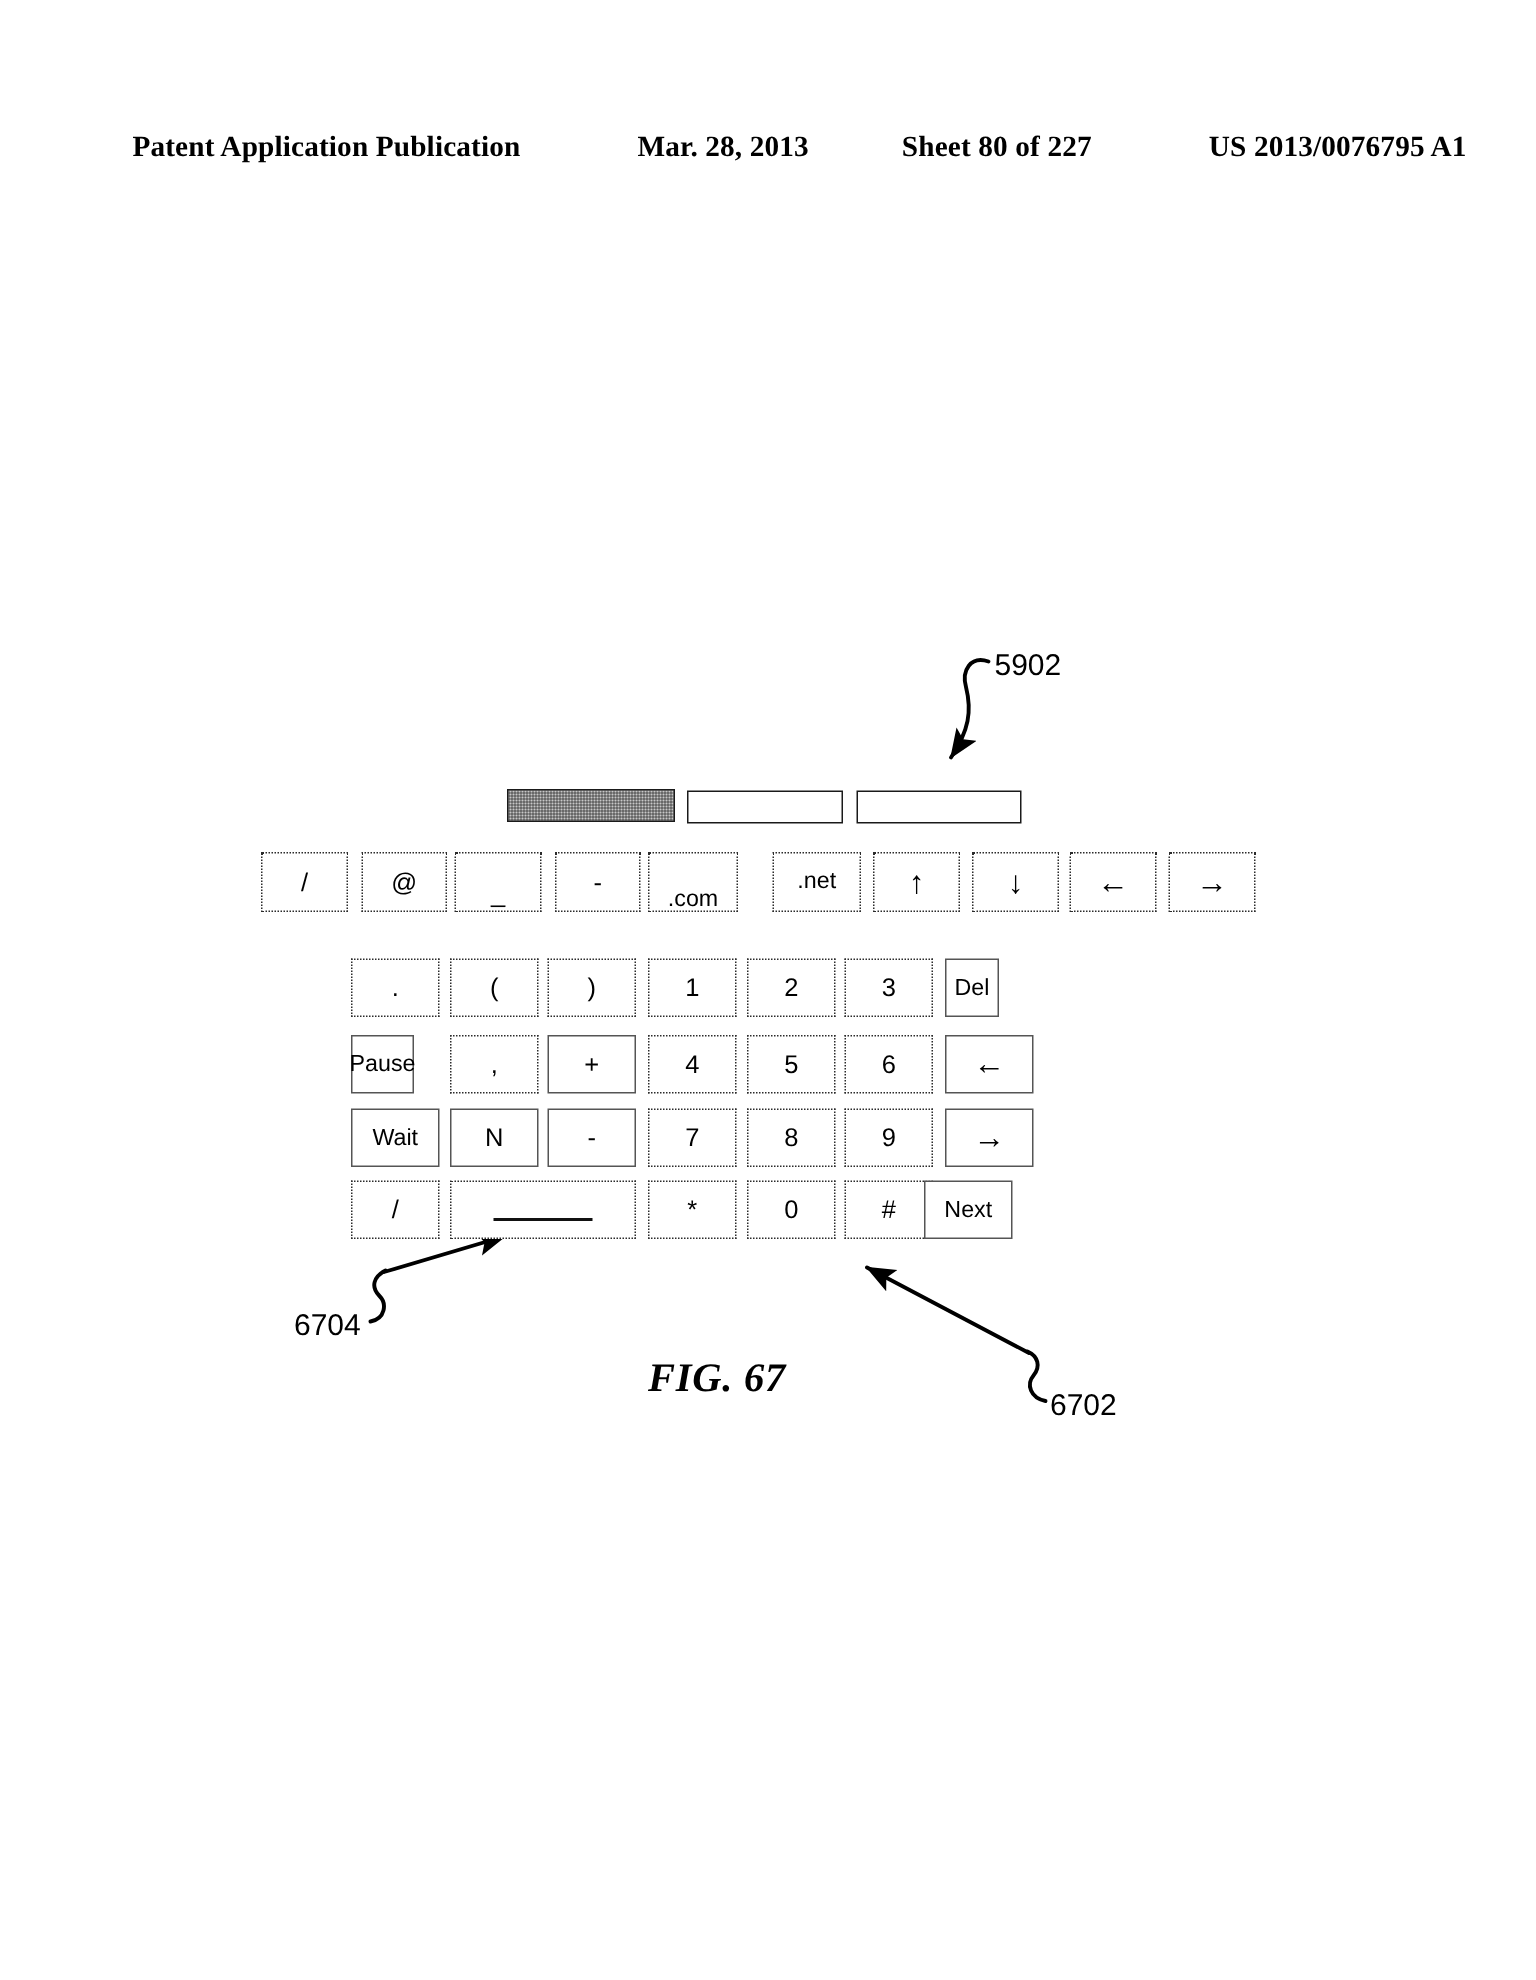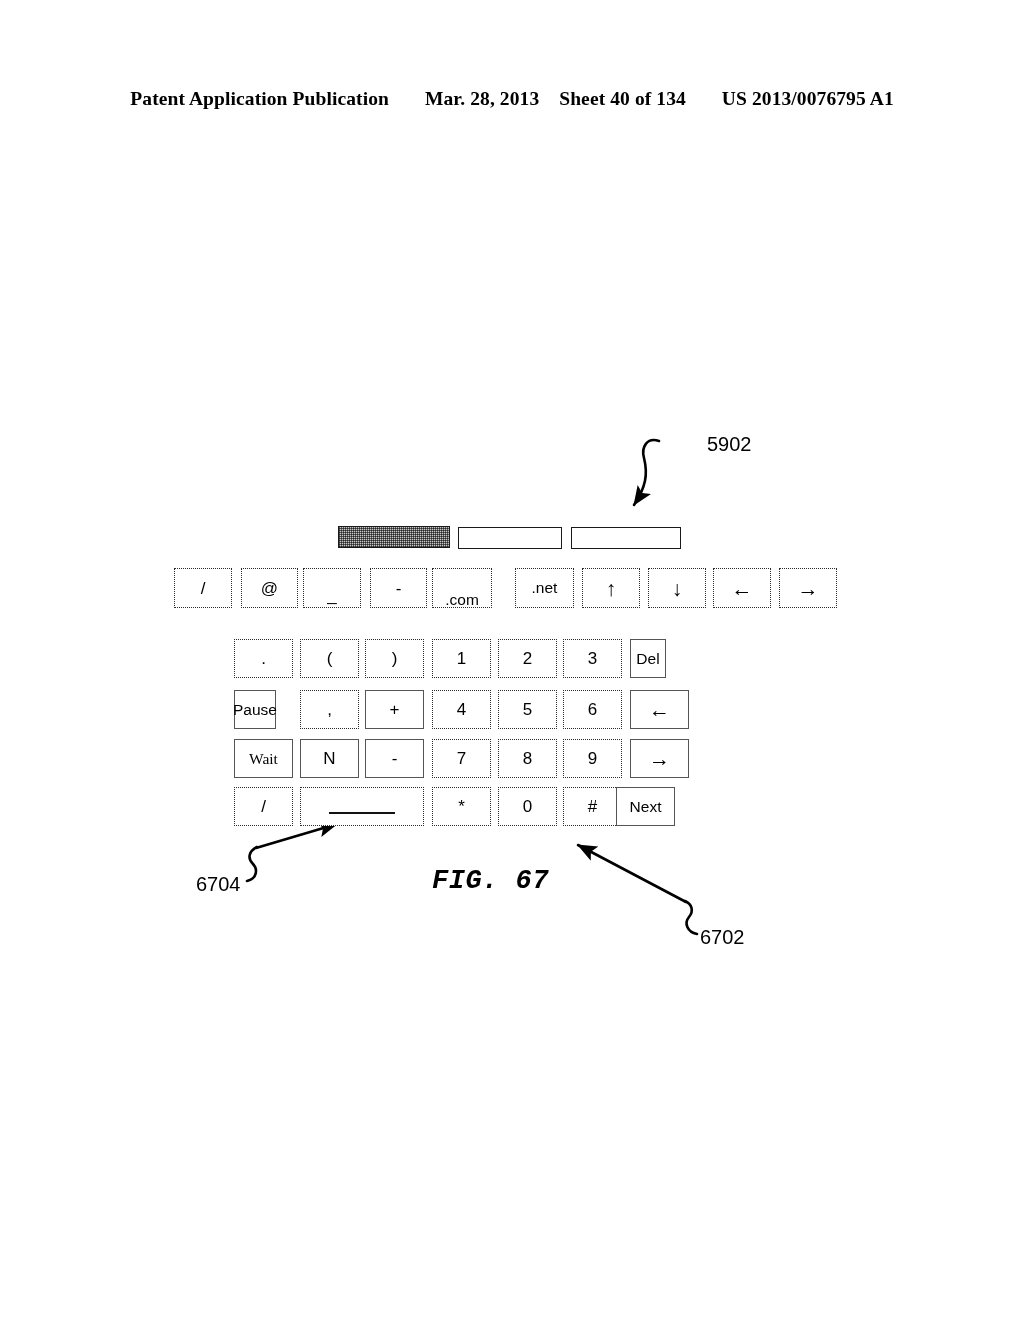--- a/index.html
+++ b/index.html
@@ -22,21 +22,21 @@
     top: 88px;
     left: 0;
     width: 1024px;
     text-align: center;
     font-family: "Liberation Serif", serif;
     font-weight: bold;
     font-size: 19.5px;
     letter-spacing: 0.1px;
     white-space: nowrap;
   }
-  .page-header .hdr-seg { display: inline-block; }
+  .page-header .hdr-seg { display: inline-block; margin-left: 42px; }
   .page-header .gap-lg { display: inline-block; width: 26px; }
   .page-header .gap-sm { display: inline-block; width: 10px; }
 
   
   #figure {
     position: absolute;
     left: 0;
     top: 0;
     width: 1024px;
     height: 1320px;
@@ -102,29 +102,29 @@
   }
 
   
   .ref-label {
     position: absolute;
     font-family: "Liberation Sans", sans-serif;
     font-size: 20px;
     color: #000000;
     white-space: nowrap;
   }
-  #ref-5902 { left: 663px; top: 433px; margin-left: 44px; }
+  #ref-5902 { left: 663px; top: 433px; }
   #ref-6704 { left: 196px; top: 873px; }
   #ref-6702 { left: 700px; top: 926px; }
 
   .fig-caption {
     position: absolute;
     left: 432px;
-    top: 866px;
-    font-family: Liberation Mono, monospace;
+    top: 903px;
+    font-family: Liberation Serif, serif;
     font-style: italic;
     font-weight: bold;
     font-size: 27px;
     letter-spacing: 0.5px;
   }
 
   svg.leaders {
     position: absolute;
     left: 0;
     top: 0;
@@ -135,21 +135,21 @@
   }
 </style>
 </head>
 <body>
 
 <div class="page-header">
   <span class="hdr-seg">Patent Application Publication</span>
   <span class="gap-lg"></span>
   <span class="hdr-seg">Mar. 28, 2013</span>
   <span class="gap-sm"></span>
-  <span class="hdr-seg">Sheet 40 of 134</span>
+  <span class="hdr-seg">Sheet 80 of 227</span>
   <span class="gap-lg"></span>
   <span class="hdr-seg">US 2013/0076795 A1</span>
 </div>
 
 <div id="figure">
 
   <svg class="leaders" viewBox="0 0 1024 1320">
     <defs>
       <marker id="ahead" markerWidth="9" markerHeight="9" refX="7.2" refY="3.1" orient="auto" markerUnits="strokeWidth">
         <path d="M0,0 L7.6,3.1 L0,6.2 L1.6,3.1 z" fill="#000"></path>
@@ -237,21 +237,21 @@
   <div class="key" style="left:498px; top:690px; width:59px; height:39px;">
     <span class="kl">5</span>
   </div>
   <div class="key" style="left:563px; top:690px; width:59px; height:39px;">
     <span class="kl">6</span>
   </div>
   <div class="key lbl-arrow solid-edge" style="left:630px; top:690px; width:59px; height:39px;">
     <span class="kl">←</span>
   </div>
 
-  <div class="key lbl-small solid-edge" style="left:234px; top:739px; width:59px; height:39px;font-family:Liberation Serif, serif;">
+  <div class="key lbl-small solid-edge" style="left:234px; top:739px; width:59px; height:39px;">
     <span class="kl">Wait</span>
   </div>
   <div class="key solid-edge" style="left:300px; top:739px; width:59px; height:39px;">
     <span class="kl">N</span>
   </div>
   <div class="key solid-edge" style="left:365px; top:739px; width:59px; height:39px;">
     <span class="kl">-</span>
   </div>
   <div class="key" style="left:432px; top:739px; width:59px; height:39px;">
     <span class="kl">7</span>

